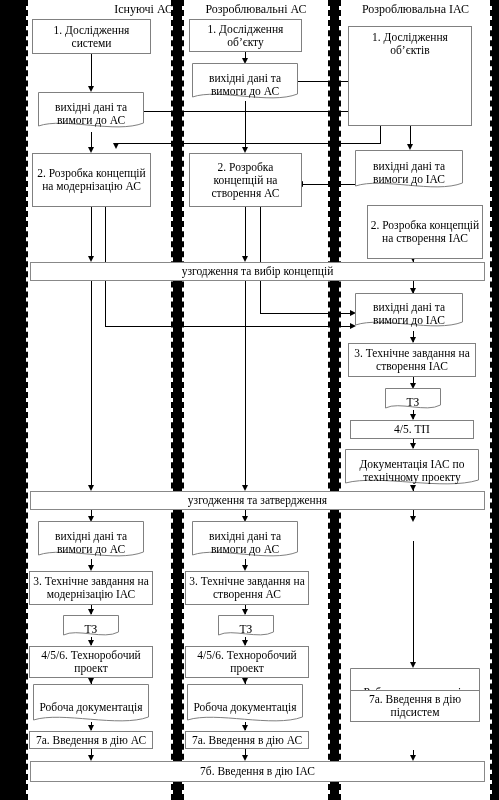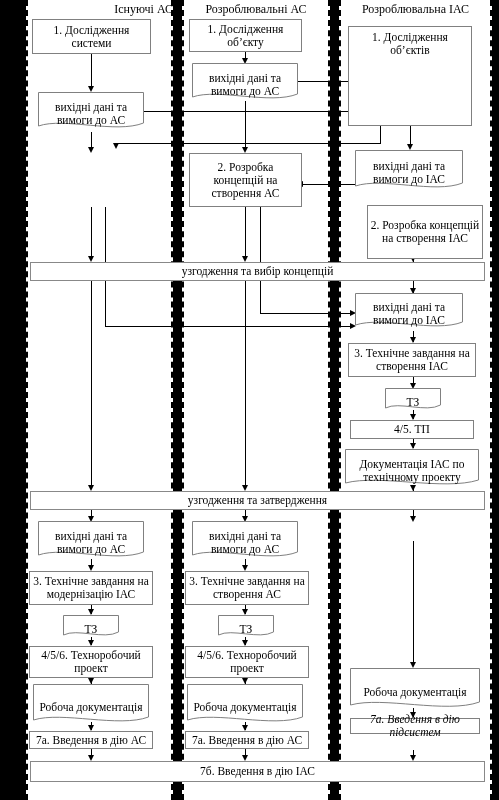--- a/index.html
+++ b/index.html
@@ -127,20 +127,21 @@
     <svg viewBox="0 0 106 40" preserveAspectRatio="none">
       <path d="M0.5 0.5 L105.5 0.5 L105.5 31 C78 42 26 25 0.5 34 Z" fill="#ffffff" stroke="#808080" stroke-width="1"></path>
     </svg>
     <div class="doc-text">
         <div style="width:100%;">вихідні дані та вимоги до АС</div>
       </div>
   </div>
   <div class="vline" style="left:91px;top:132px;height:18px;"></div>
   <div class="arrow-d" style="left:87.5px;top:147px;"></div>
 
+  <div class="node" style="left:32px;top:153px;width:119px;height:54px;">2. Розробка концепцій на модернізацію АС</div>
   <div class="vline" style="left:91px;top:207px;height:52px;"></div>
   <div class="arrow-d" style="left:87.5px;top:256px;"></div>
 
   <div class="vline" style="left:105px;top:207px;height:119px;"></div>
   <div class="hline" style="left:105px;top:326px;width:247px;"></div>
   <div class="arrow-r" style="left:350px;top:322.5px;"></div>
 
   <div class="hline" style="left:144px;top:111px;width:208px;"></div>
   <div class="arrow-r" style="left:350px;top:107.5px;"></div>
 
@@ -354,19 +355,19 @@
     <svg viewBox="0 0 130 44" preserveAspectRatio="none">
       <path d="M0.5 0.5 L129.5 0.5 L129.5 34 C96 46 33 28 0.5 37 Z" fill="#ffffff" stroke="#808080" stroke-width="1"></path>
     </svg>
     <div class="doc-text">
         <div style="width:100%;">Робоча документація</div>
       </div>
   </div>
   <div class="vline" style="left:413px;top:708px;height:9px;"></div>
   <div class="arrow-d" style="left:409.5px;top:712px;"></div>
 
-  <div class="node" style="left:350px;top:718px;width:130px;height:16px;font-style:italic;">7а. Введення в дію підсистем</div>
+  <div class="node" style="left:350px;top:690px;width:130px;height:32px;">7а. Введення в дію підсистем</div>
   <div class="vline" style="left:413px;top:750px;height:8px;"></div>
   <div class="arrow-d" style="left:409.5px;top:755px;"></div>
 
   <div class="band" style="left:30px;top:761px;width:455px;height:21px;">7б. Введення в дію ІАС</div>
 
 </div>
 
 </body></html>

